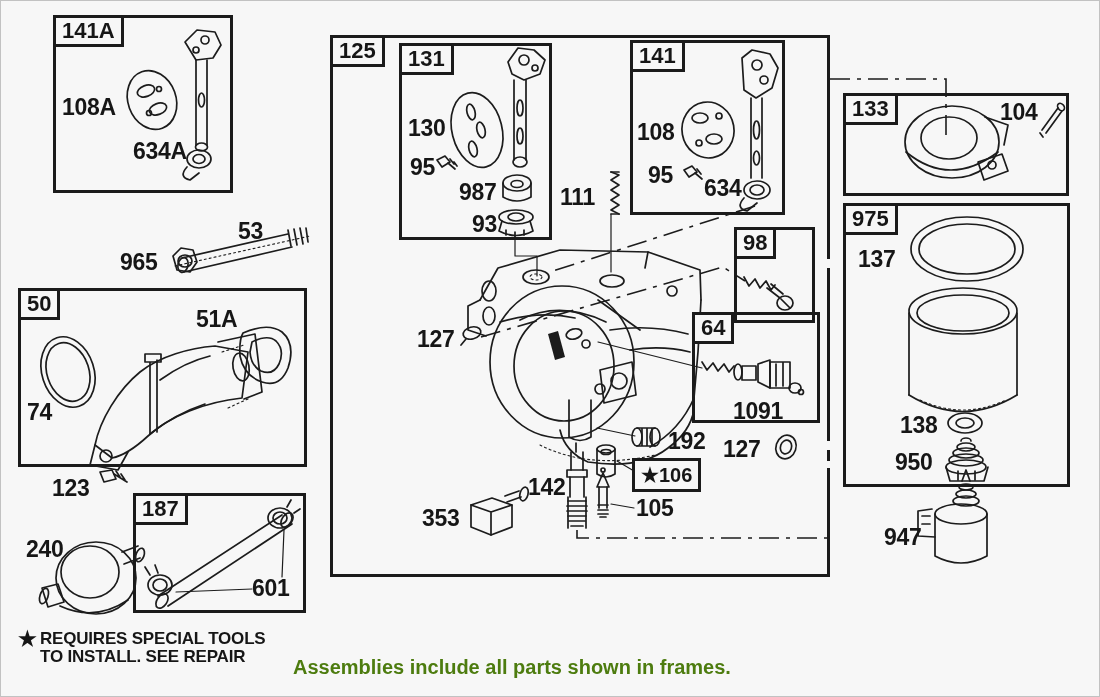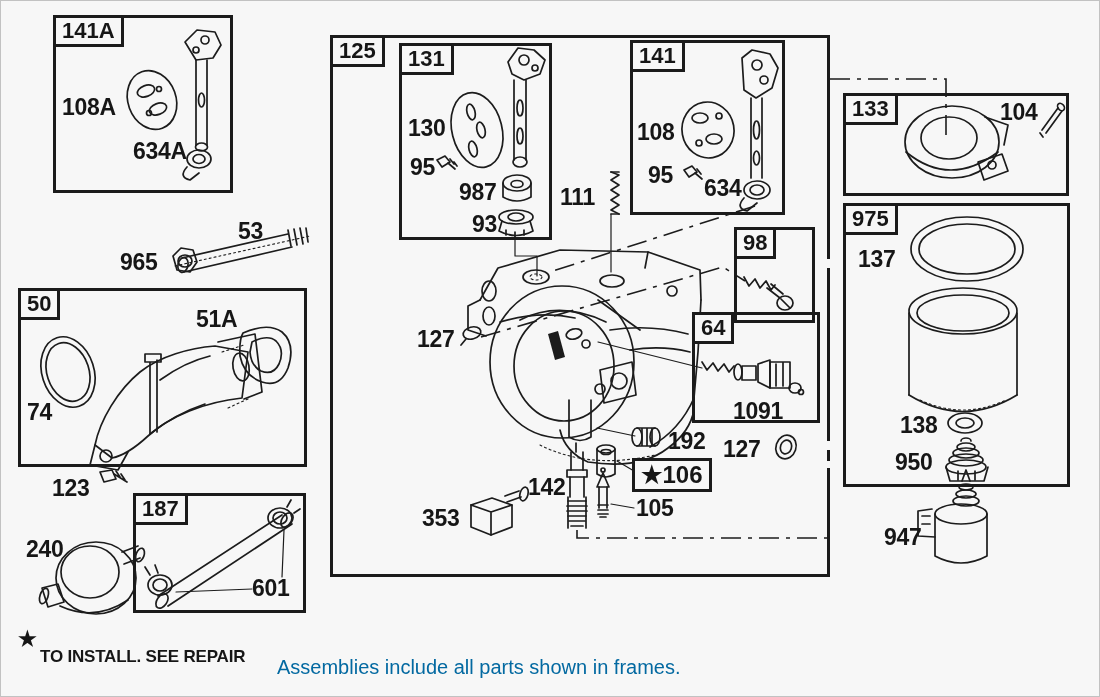--- a/index.html
+++ b/index.html
@@ -18,22 +18,23 @@
   .plabel{
     position:absolute;z-index:3;font-weight:700;font-size:23px;line-height:24px;
     white-space:nowrap;letter-spacing:-0.3px;
   }
   .note-star{position:absolute;z-index:3;font-size:21px;font-weight:700;}
   .note-line{
     position:absolute;z-index:3;font-weight:700;font-size:17px;line-height:18.5px;
     letter-spacing:-0.2px;white-space:nowrap;
   }
   .assemblies{
-    position:absolute;z-index:3;font-weight:400;font-size:20px;white-space:nowrap;
-    color:#0369a1;
+    position:absolute;z-index:3;font-weight:700;font-size:20px;white-space:nowrap;
+    color:#4d7c0f;
+    margin-left:16px;
   }
   svg .ln{stroke:#1c1c1c;fill:none;stroke-width:1.7;stroke-linecap:round;stroke-linejoin:round;}
   svg .thin{stroke-width:1.2;}
   svg .blk{fill:#1c1c1c;stroke:none;}
   svg .b125{stroke:#1b1b1b;fill:none;stroke-width:3;}
   svg .dd{stroke:#1c1c1c;fill:none;stroke-width:1.6;stroke-dasharray:20 7 4 7;}
   svg .dsh{stroke-dasharray:11 9;}
   svg .dot{stroke:#1c1c1c;fill:none;stroke-width:1.1;stroke-dasharray:2 3;}
 </style>
 </head>
@@ -352,21 +353,21 @@
   <div class="chip" style="left:53px;top:15px">141A</div>
   <div class="chip" style="left:18px;top:288px">50</div>
   <div class="chip" style="left:133px;top:493px">187</div>
   <div class="chip" style="left:330px;top:35px">125</div>
   <div class="chip" style="left:399px;top:43px">131</div>
   <div class="chip" style="left:630px;top:40px">141</div>
   <div class="chip" style="left:734px;top:227px">98</div>
   <div class="chip" style="left:692px;top:312px">64</div>
   <div class="chip" style="left:843px;top:93px">133</div>
   <div class="chip" style="left:843px;top:203px">975</div>
-  <div class="chip" style="left:632px;top:458px;font-size:24px;line-height:28px">★106</div>
+  <div class="chip" style="left:632px;top:458px;font-size:20px;line-height:28px">★106</div>
 
   <div class="plabel" style="left:62px;top:95px">108A</div>
   <div class="plabel" style="left:133px;top:139px">634A</div>
   <div class="plabel" style="left:238px;top:219px">53</div>
   <div class="plabel" style="left:120px;top:250px">965</div>
   <div class="plabel" style="left:196px;top:307px">51A</div>
   <div class="plabel" style="left:27px;top:400px">74</div>
   <div class="plabel" style="left:52px;top:476px">123</div>
   <div class="plabel" style="left:26px;top:537px">240</div>
   <div class="plabel" style="left:252px;top:576px">601</div>
@@ -385,16 +386,17 @@
   <div class="plabel" style="left:636px;top:496px">105</div>
   <div class="plabel" style="left:733px;top:399px">1091</div>
   <div class="plabel" style="left:1000px;top:100px">104</div>
   <div class="plabel" style="left:858px;top:247px">137</div>
   <div class="plabel" style="left:900px;top:413px">138</div>
   <div class="plabel" style="left:895px;top:450px">950</div>
   <div class="plabel" style="left:723px;top:437px">127</div>
   <div class="plabel" style="left:884px;top:525px">947</div>
 
   <div class="note-star" style="left:18px;top:627px">★</div>
+  <div class="note-line" style="left:40px;top:630px">REQUIRES SPECIAL TOOLS</div>
   <div class="note-line" style="left:40px;top:648px">TO INSTALL.  SEE REPAIR</div>
   <div class="assemblies" style="left:277px;top:656px">Assemblies include all parts shown in frames.</div>
 
 </div>
 
 </body></html>

